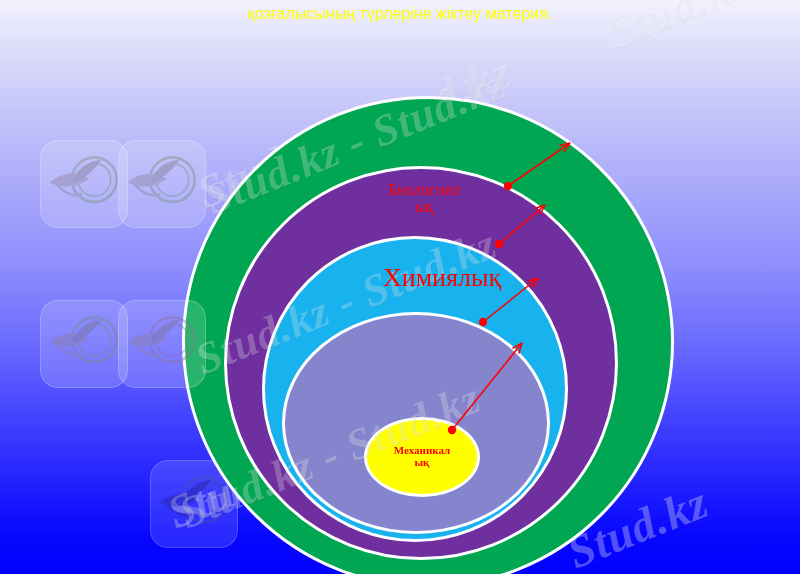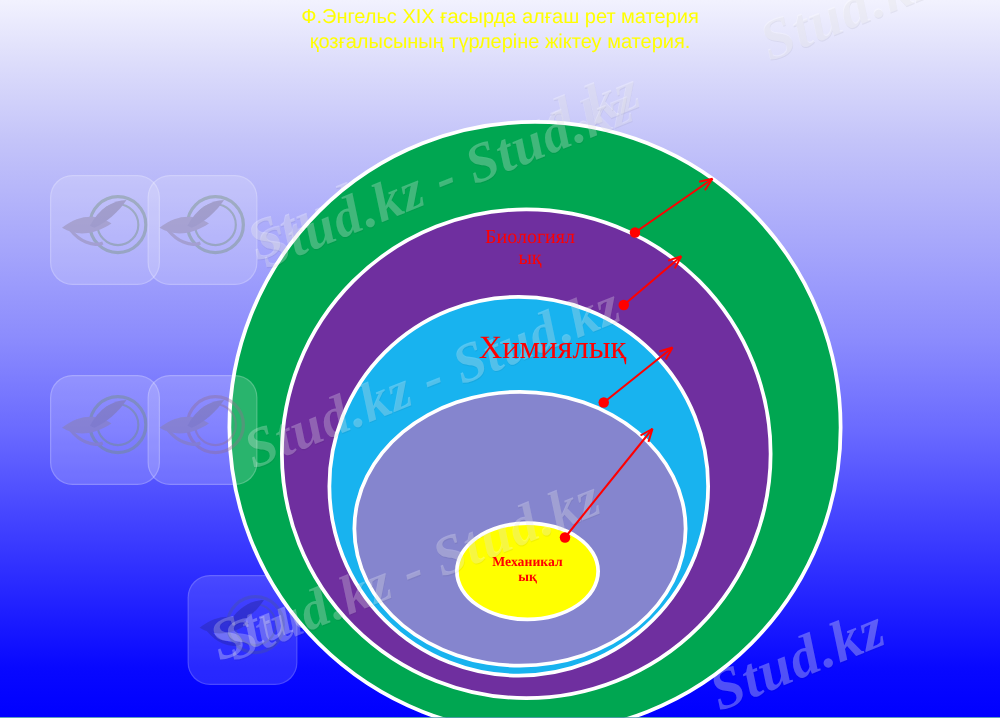--- a/index.html
+++ b/index.html
@@ -210,17 +210,16 @@
         <line x1="538" y1="278" x2="527.4743482850334" y2="281.19541170668515" stroke="#ff0000" stroke-width="1.6"></line>
         <circle cx="483" cy="322" r="4.2" fill="#ff0000"></circle>
         <line x1="452" y1="430" x2="522" y2="343" stroke="#ff0000" stroke-width="1.6"></line>
         <line x1="522" y1="343" x2="518.7751585270044" y2="353.51667235745447" stroke="#ff0000" stroke-width="1.6"></line>
         <line x1="522" y1="343" x2="512.4173576531903" y2="348.4012003900179" stroke="#ff0000" stroke-width="1.6"></line>
         <circle cx="452" cy="430" r="4.2" fill="#ff0000"></circle>
       </g>
   </svg>
 
   <div id="title">
-    <div>Ф.Энгельс XIX ғасырда алғаш рет материя</div>
     <div>қозғалысының түрлеріне жіктеу материя.</div>
   </div>
 
 </div>
 
 </body></html>

